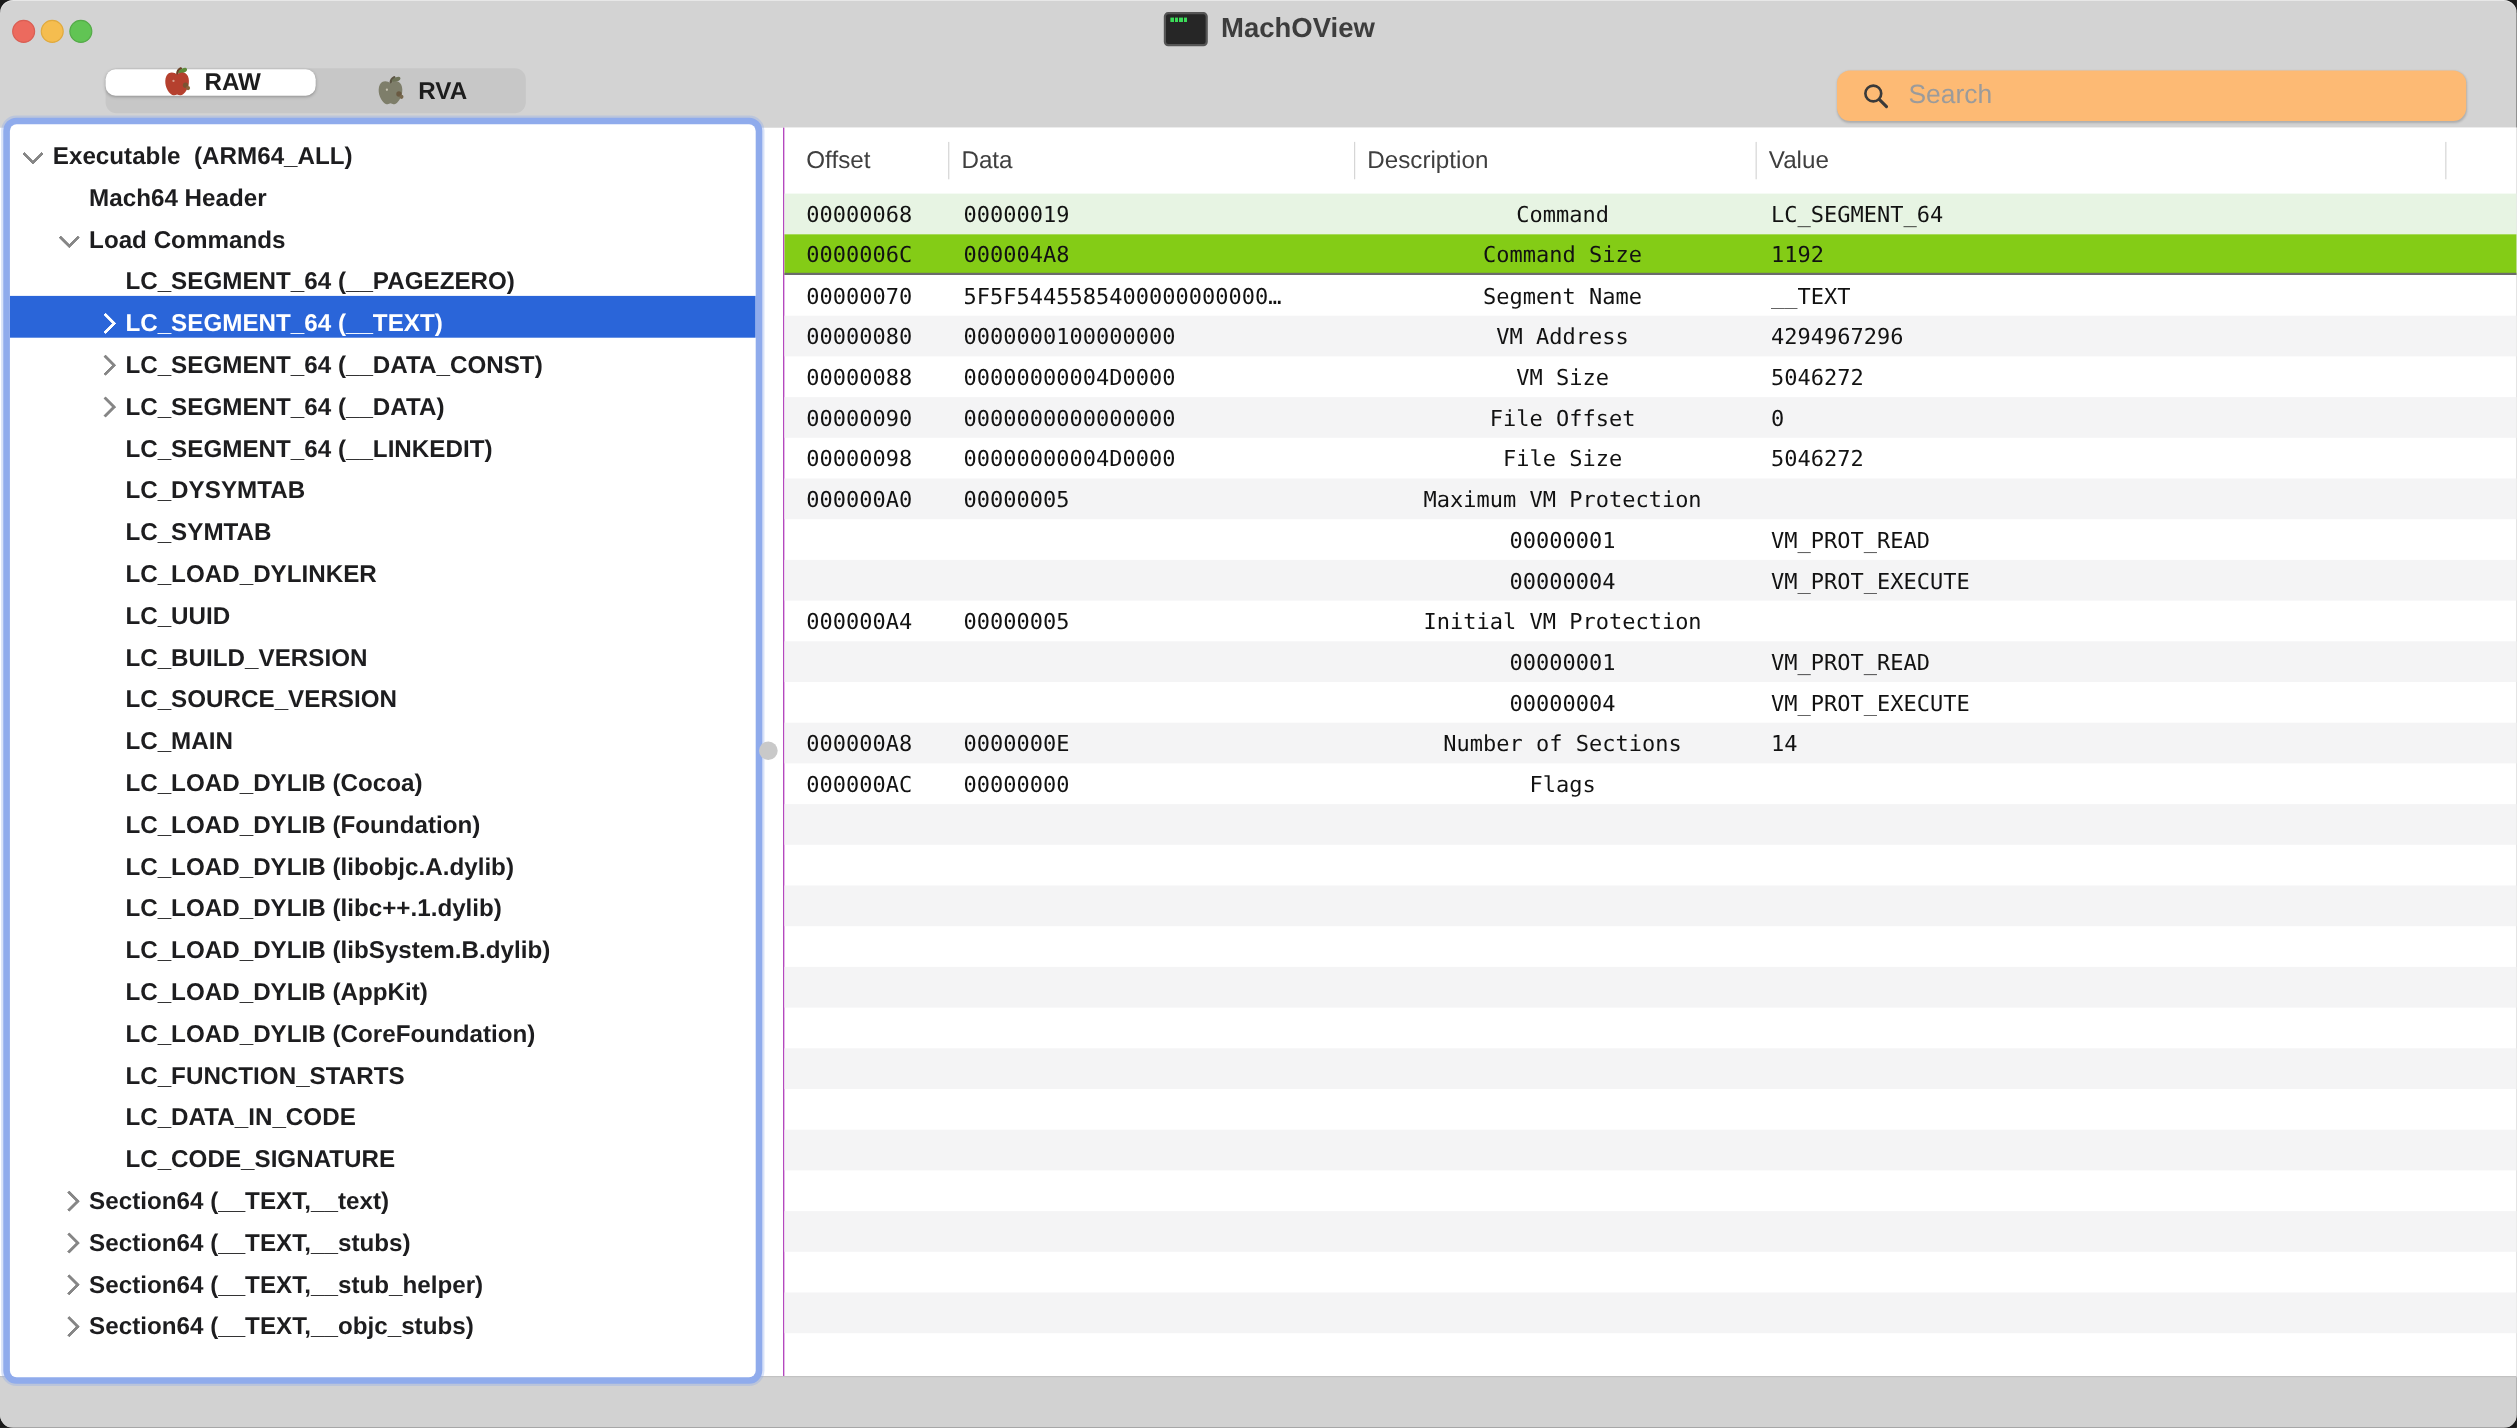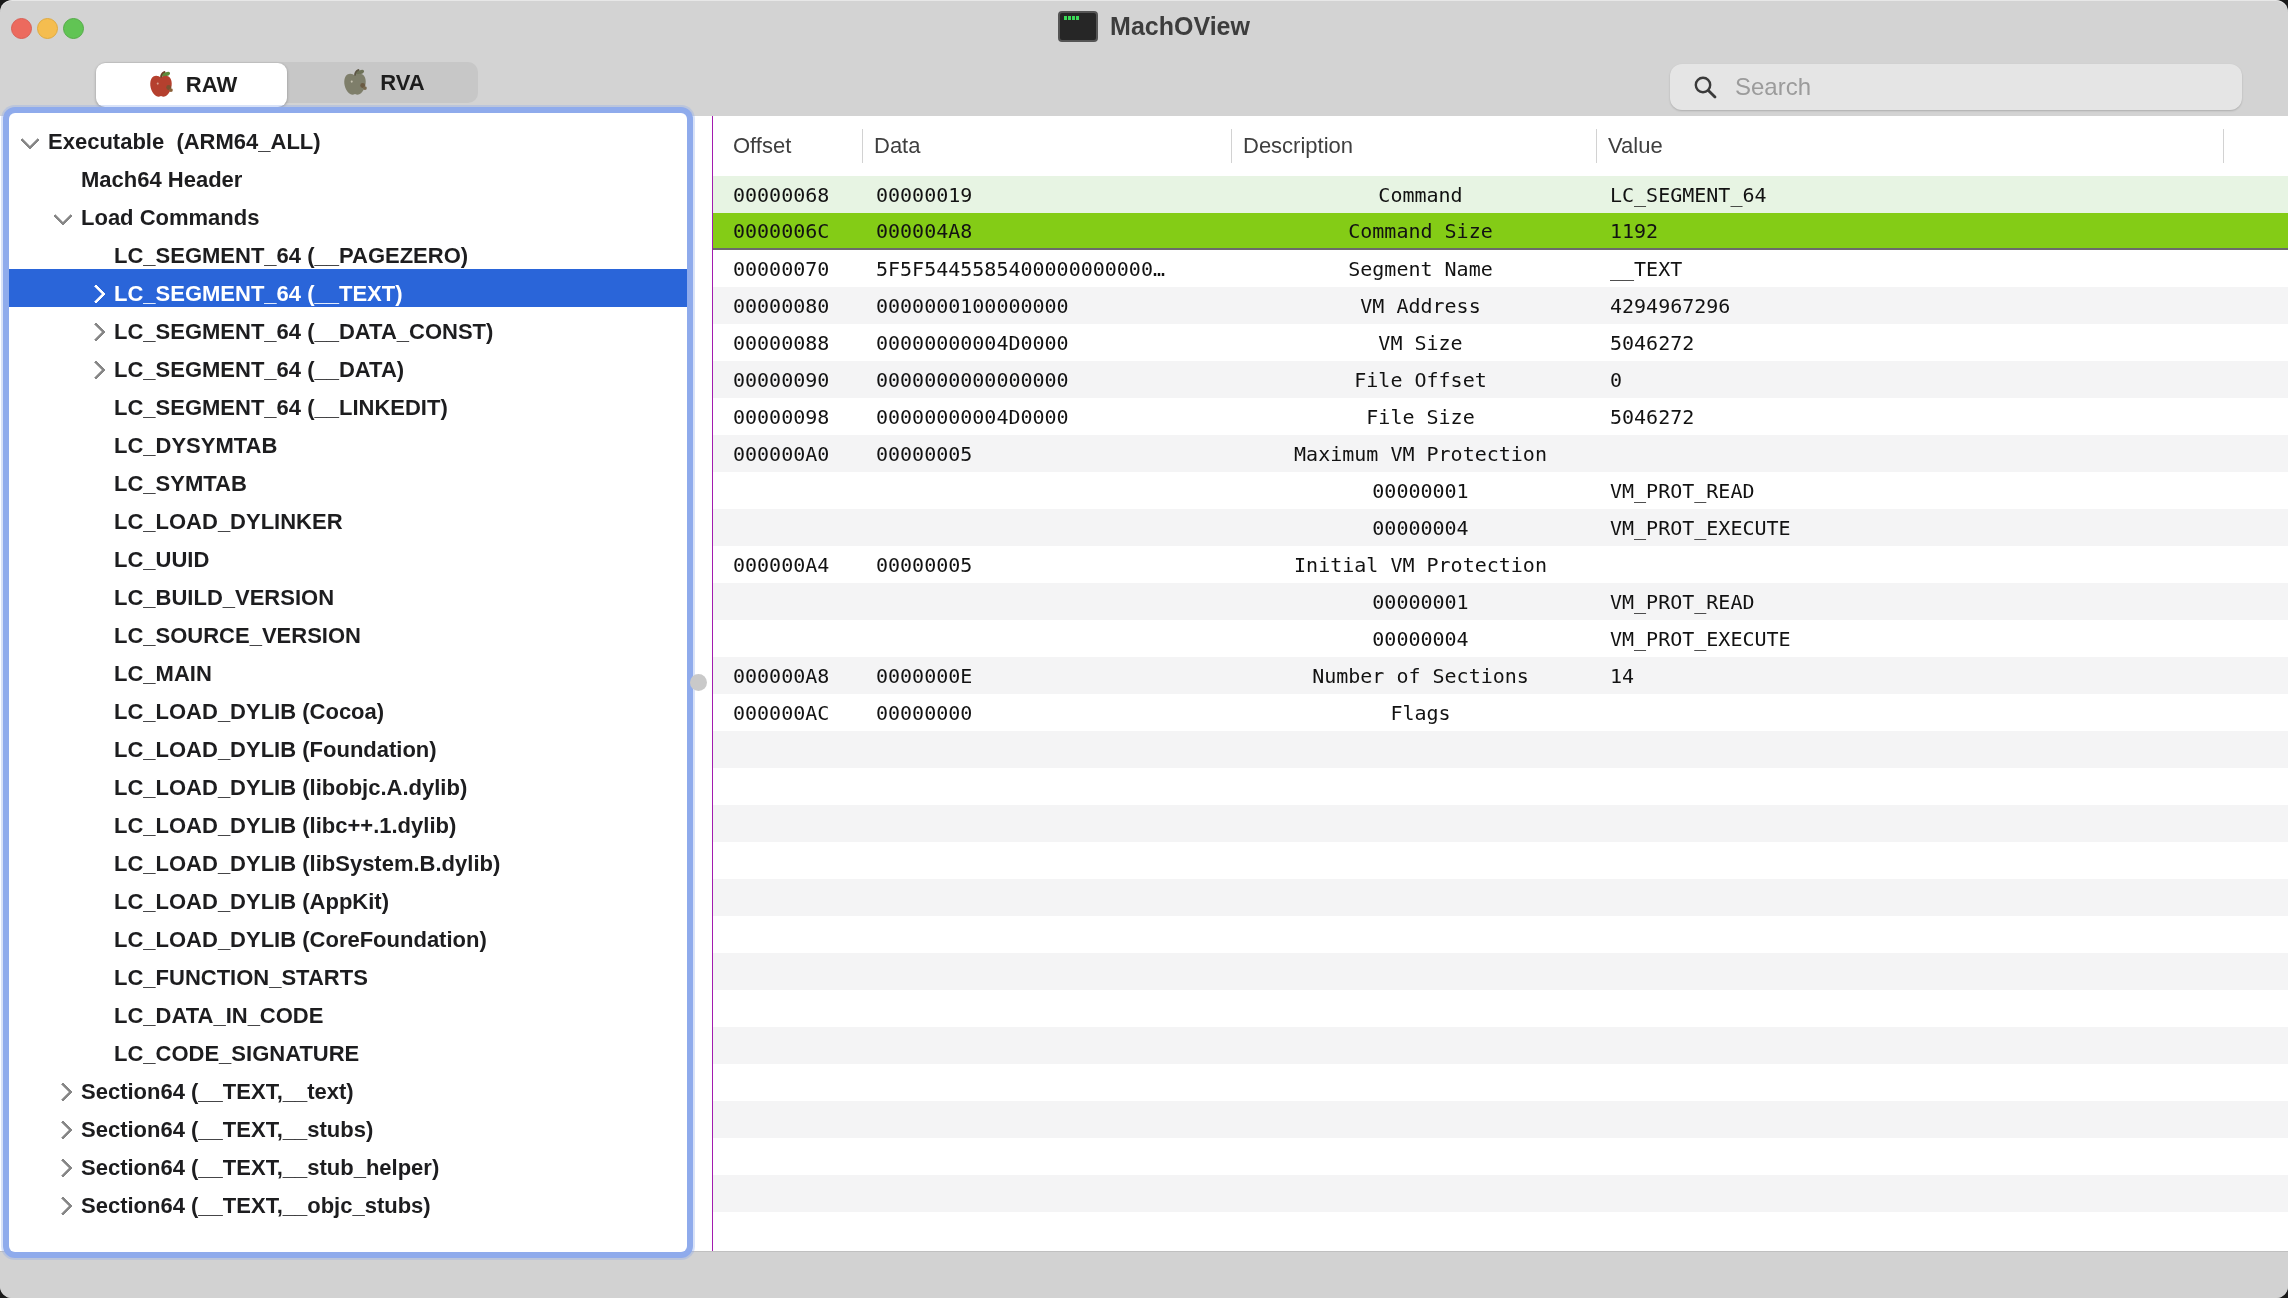--- a/index.html
+++ b/index.html
@@ -19,24 +19,24 @@
   .app-icon .bits{position:absolute;left:4px;top:3px;width:16px;height:4px;
      background:linear-gradient(90deg,#3bdc58 0 3px,transparent 3px 4px,#3bdc58 4px 7px,transparent 7px 8px,#3bdc58 8px 11px,transparent 11px 12px,#3bdc58 12px 15px,transparent 15px);}
   .title-text{font-size:25px;font-weight:700;color:#3d3d3d;}
 
   
   .toolbar{position:absolute;left:0;top:52px;right:0;height:64px;border-bottom:1px solid #bfbfbf;}
   .segmented{position:absolute;left:96px;top:10px;width:382px;height:41px;background:#c7c7c7;
              border-radius:10px;display:flex;}
   .segment{width:191px;height:41px;display:flex;align-items:center;justify-content:center;gap:10px;
            font-size:22px;font-weight:600;color:#1d1d1d;border-radius:9px;cursor:default;}
-  .segment.selected{background:#ffffff;box-shadow:0 1px 3px rgba(0,0,0,.3);height:44px;margin-top:1px;}
+  .segment.selected{background:#ffffff;box-shadow:0 1px 3px rgba(0,0,0,.3);height:24px;margin-top:1px;}
   .apple{width:30px;height:30px;flex:0 0 auto;}
 
-  .searchfield{position:absolute;right:46px;top:12px;width:572px;height:46px;background:#e5e5e5;
+  .searchfield{position:absolute;right:46px;top:12px;width:572px;height:46px;background:#fdba74;
                border-radius:12px;box-shadow:0 1px 2px rgba(0,0,0,.18);display:flex;align-items:center;}
   .searchfield svg{margin-left:22px;flex:0 0 auto;}
   .searchfield input{border:none;outline:none;background:transparent;font-family:"Liberation Sans",sans-serif;
                      font-size:24px;color:#222;margin-left:14px;width:480px;}
   .searchfield input::placeholder{color:#9b9b9b;}
 
   
   .main{position:absolute;left:0;top:116px;right:0;bottom:46px;background:#ffffff;}
   .statusbar{position:absolute;left:0;bottom:0;right:0;height:46px;background:#d2d2d2;border-top:1px solid #c0c0c0;}
 

